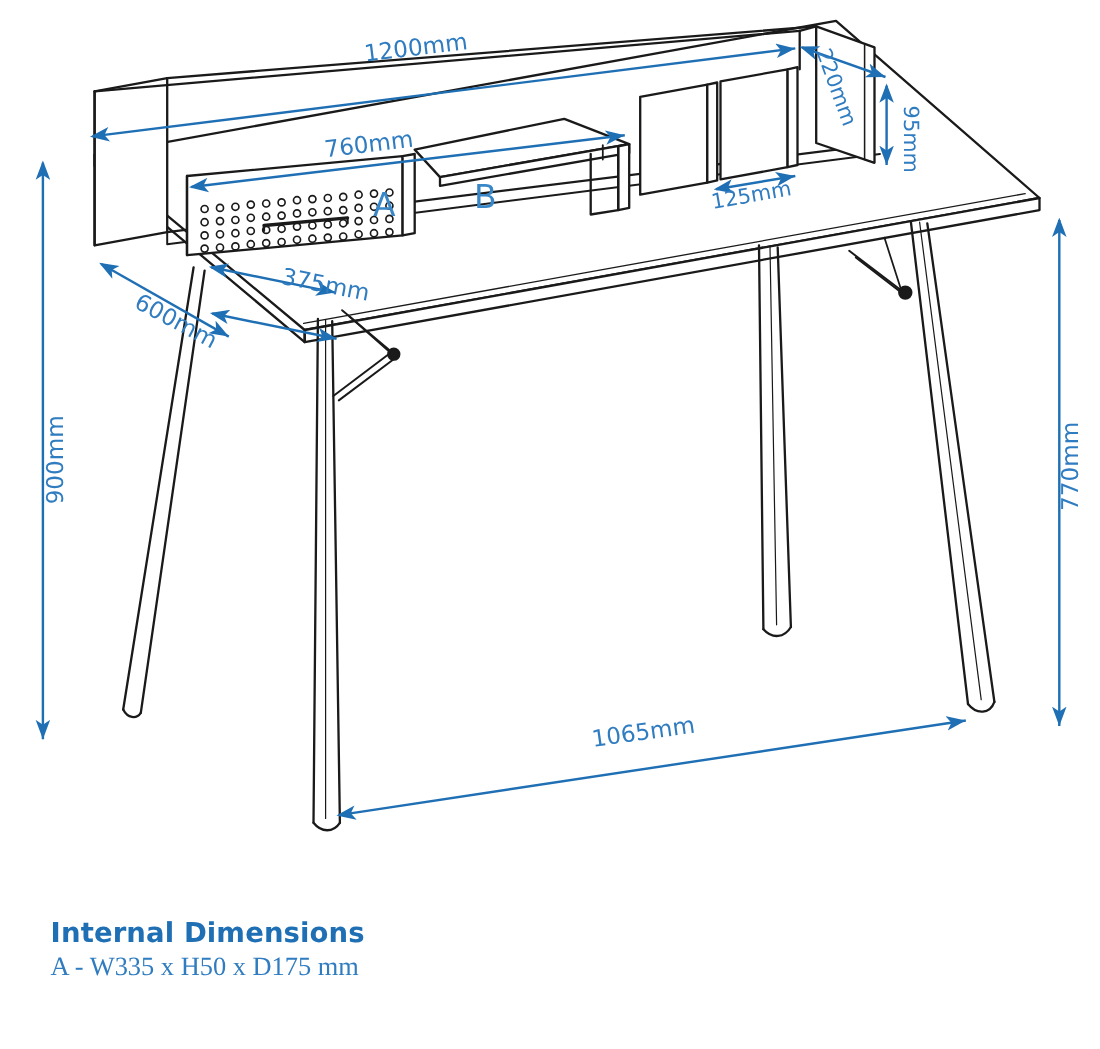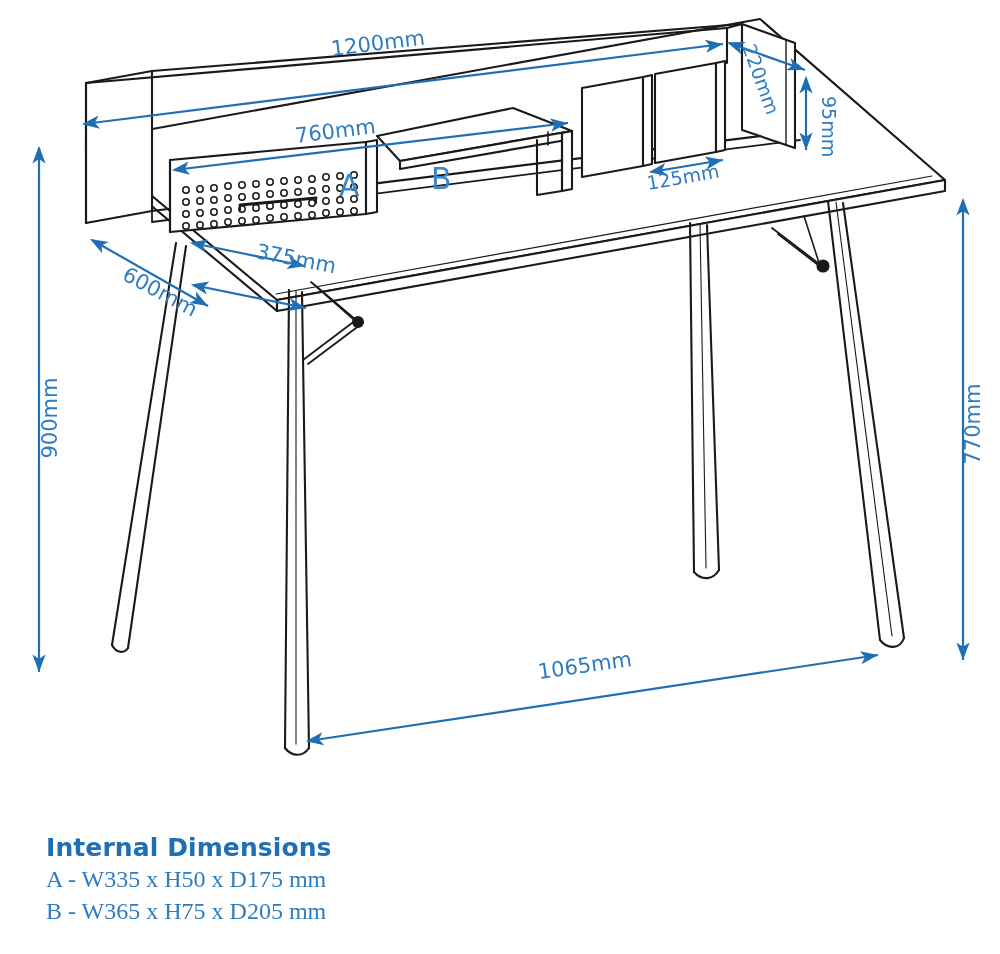--- a/index.html
+++ b/index.html
@@ -306,16 +306,15 @@
     <g fill="#3a87c8" font-family="DejaVu Sans, Liberation Sans, sans-serif" font-size="30">
       <text x="339" y="196">A</text>
       <text x="431" y="189">B</text>
     </g>
 
   </svg>
 
   <div id="legend-block">
     <div id="legend-title">Internal Dimensions</div>
     <div class="legend-line">A - W335 x H50 x D175 mm</div>
-    <div class="legend-line">B - W365 x H75 x D205 mm</div>
   </div>
 
 </div>
 
 </body></html>

